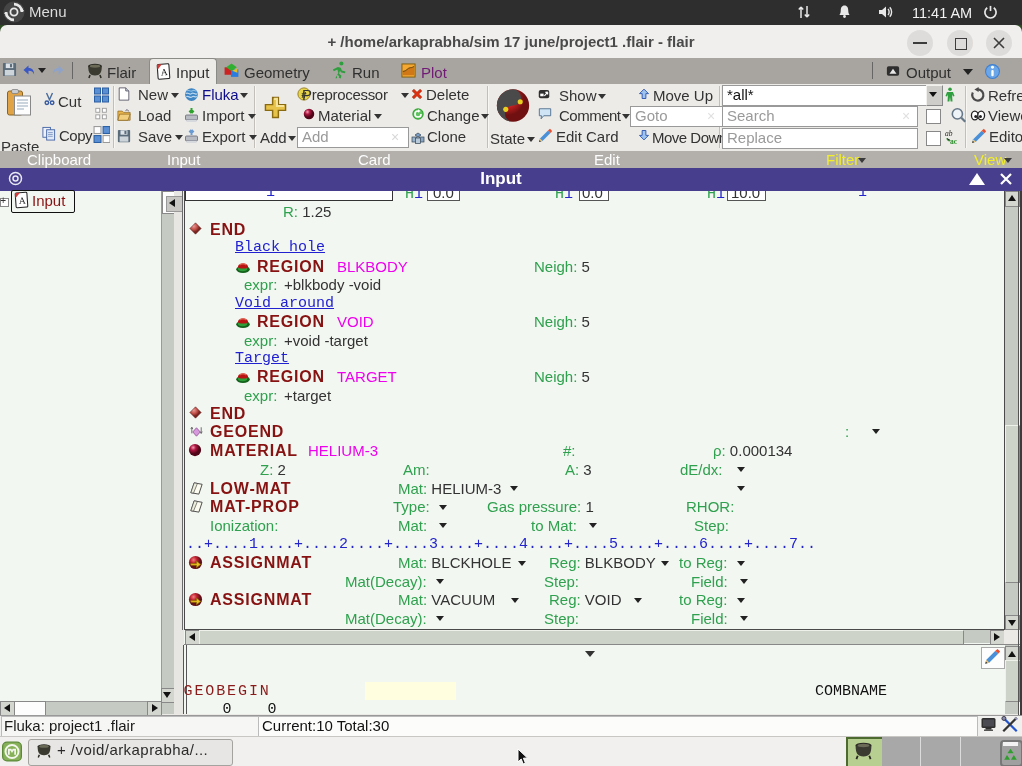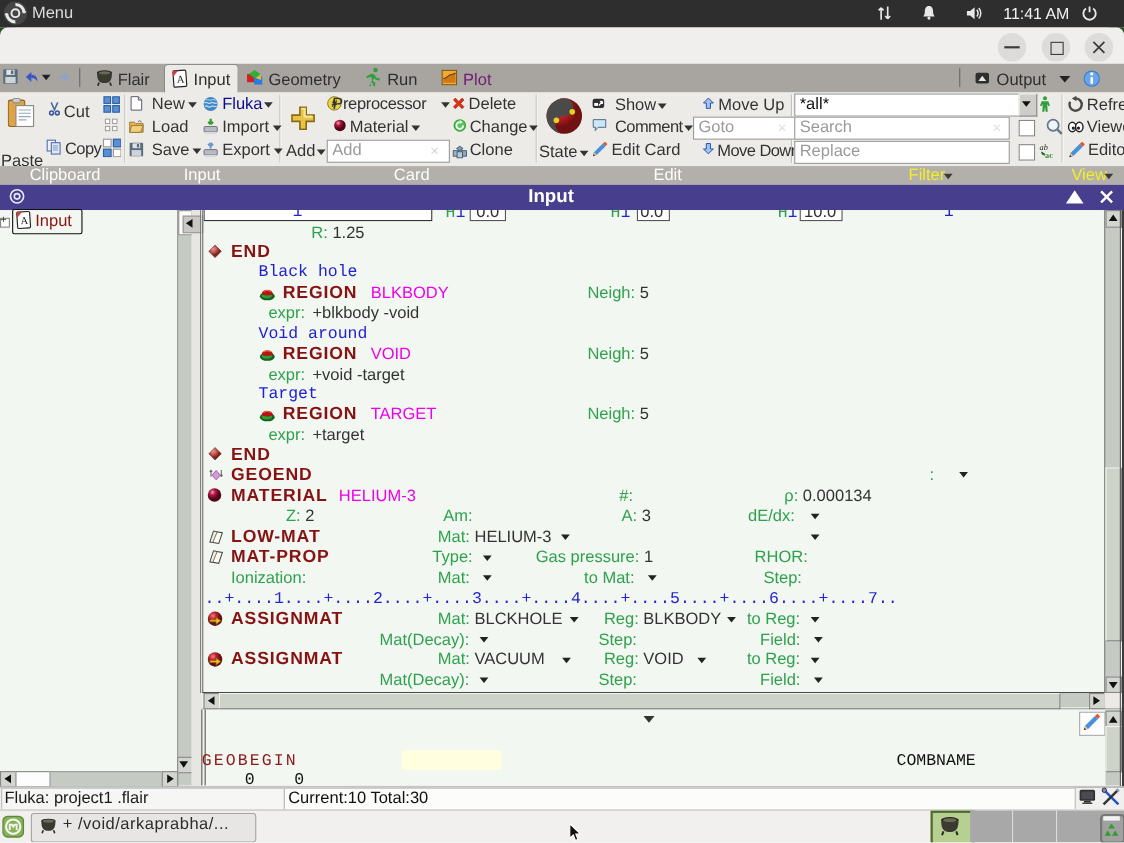--- a/index.html
+++ b/index.html
@@ -2,21 +2,21 @@
 <html><head><meta charset="utf-8"><style>
 
 html,body{margin:0;padding:0;}
 #root{position:relative;width:1022px;height:766px;overflow:hidden;background:#eceae6;
  font-family:"Liberation Sans",sans-serif;font-size:15px;color:#333;}
 .ab{position:absolute;white-space:nowrap;line-height:18px;}
 .mono{font-family:"Liberation Mono",monospace;}
 .g{color:#2fa14e;}
 .tag{font-weight:bold;font-size:16px;color:#871212;letter-spacing:0.8px;line-height:19px;}
 .mag{color:#ee00ee;}
-.com{color:#2121d2;font-family:"Liberation Mono",monospace;}
+.com{color:#2121d2;font-family:"Liberation Mono",monospace;text-decoration:underline;}
 .blu{color:#2424cc;}
 .ph{color:#9a9a9a;}
 
 </style></head><body>
 <div id="root">
 <div class="ab" style="left:0px;top:0px;width:1022px;height:25px;background:#2e2e2e;"></div>
 <svg class="ab" style="left:3px;top:1px;" width="22" height="22" viewBox="0 0 16 16">
       <circle cx="8" cy="8" r="7.7" fill="#454545"></circle>
       <circle cx="8" cy="8" r="2.6" fill="none" stroke="#e8e8e8" stroke-width="1.3"></circle>
       <path d="M8 2.2 A5.8 5.8 0 0 1 13.8 8" stroke="#e8e8e8" stroke-width="2" fill="none"></path>
@@ -38,20 +38,21 @@
       <path d="M11 5 C12.5 6.5 12.5 9.5 11 11 M12.8 3.2 C15.2 5.8 15.2 10.2 12.8 12.8" stroke="#e8e8e8" stroke-width="1.4" fill="none"></path>
     </svg>
 <div class="ab" style="left:912px;top:3.5px;color:#f2f2f2;font-size:14.5px;">11:41 AM</div>
 <svg class="ab" style="left:983px;top:4px;" width="15" height="16" viewBox="0 0 16 16">
       <path d="M8 1.5 L8 7" stroke="#e8e8e8" stroke-width="1.8"></path>
       <path d="M4.5 3.5 A6 6 0 1 0 11.5 3.5" stroke="#e8e8e8" stroke-width="1.8" fill="none"></path>
     </svg>
 <div class="ab" style="left:1008px;top:25px;width:14px;height:12px;background:#2d4a25;"></div>
 <div class="ab" style="left:0px;top:25px;width:14px;height:12px;background:#2d4a25;"></div>
 <div class="ab" style="left:0px;top:25px;width:1022px;height:33px;background:#f1efed;border-radius:7px 7px 0 0;"></div>
+<div class="ab" style="left:0px;top:33px;width:1022px;text-align:center;font-weight:bold;color:#4a4a4a;font-size:15px;">+ /home/arkaprabha/sim 17 june/project1 .flair - flair</div>
 <div class="ab" style="left:907px;top:30px;width:26px;height:26px;background:#dedcda;border-radius:13px;"></div>
 <div class="ab" style="left:947px;top:30px;width:26px;height:26px;background:#dedcda;border-radius:13px;"></div>
 <div class="ab" style="left:986px;top:30px;width:26px;height:26px;background:#dedcda;border-radius:13px;"></div>
 <div class="ab" style="left:913px;top:42px;width:14px;height:2px;background:#3c3c3c;"></div>
 <div class="ab" style="left:955px;top:38px;width:10px;height:10px;background:transparent;border:1.6px solid #3c3c3c;"></div>
 <svg class="ab" style="left:992px;top:36px" width="14" height="14" viewBox="0 0 14 14">
       <path d="M2 2 L12 12 M12 2 L2 12" stroke="#3c3c3c" stroke-width="1.6"></path>
     </svg>
 <div class="ab" style="left:0px;top:58px;width:1022px;height:26px;background:#a8a5a0;"></div>
 <div class="ab" style="left:149px;top:58px;width:66px;height:26px;background:#edebe7;border:1px solid #8a8a86;border-bottom:none;border-radius:4px 4px 0 0;"></div>

